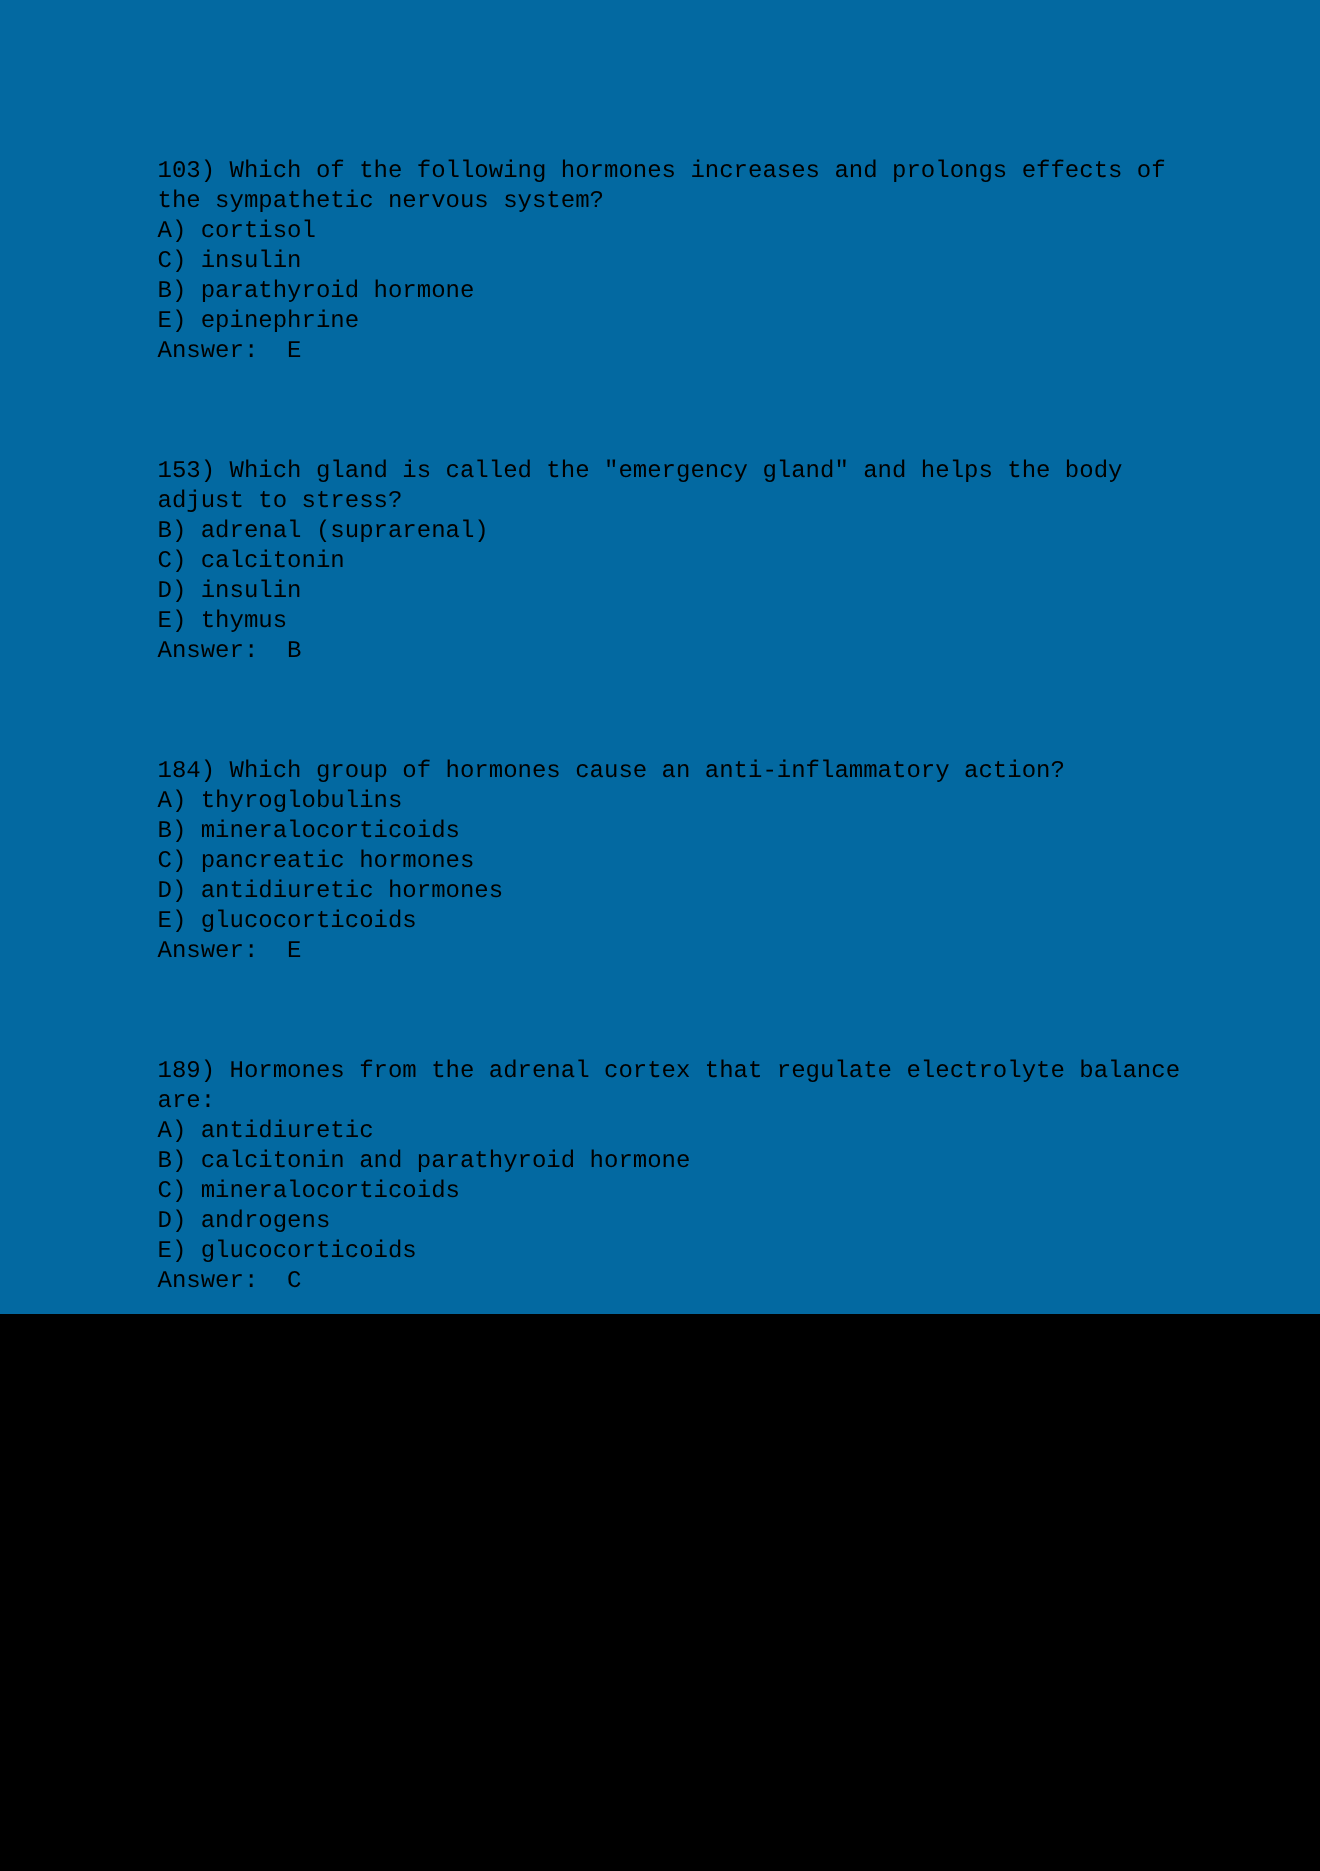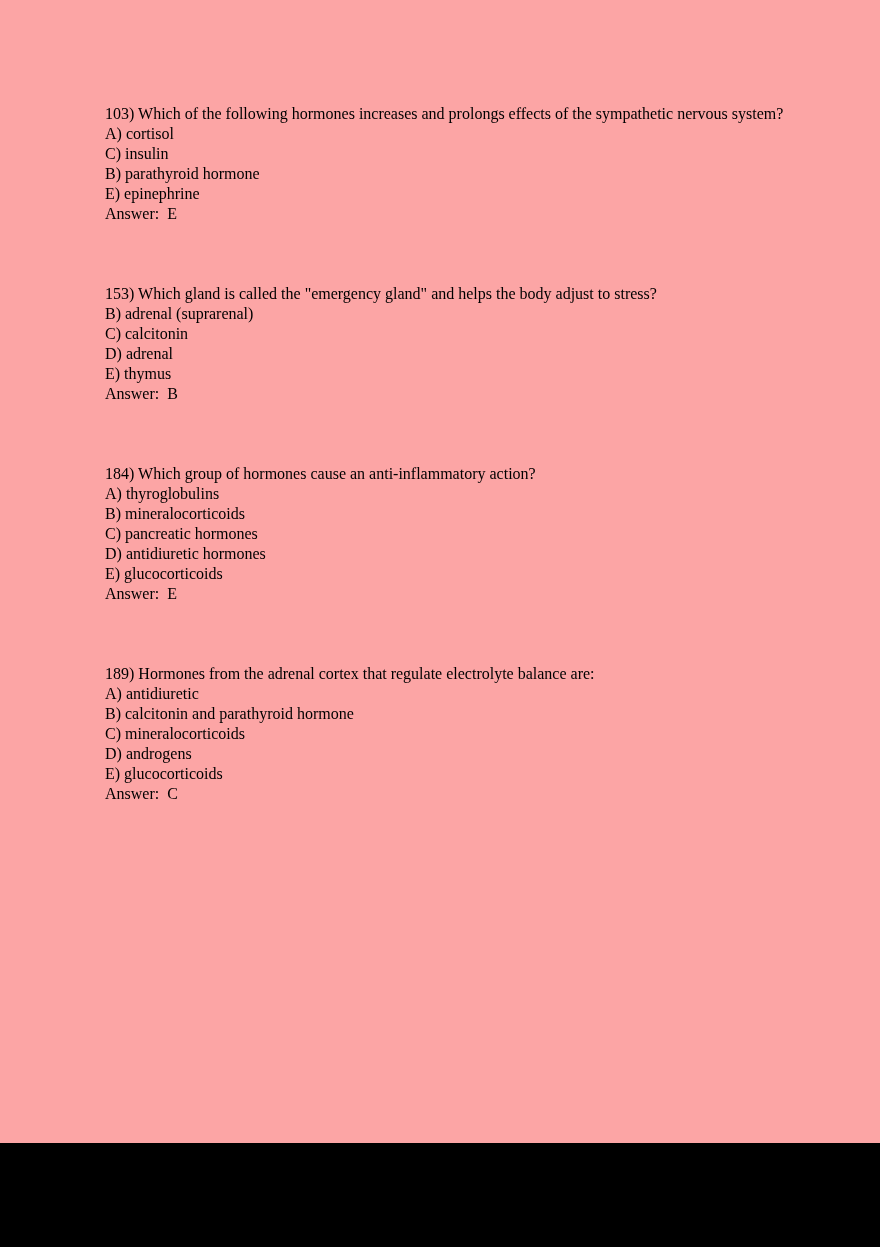--- a/index.html
+++ b/index.html
@@ -3,24 +3,24 @@
 <meta charset="utf-8">
 <style>
   html, body {
     margin: 0;
     padding: 0;
     background: #000000;
   }
   .page {
     position: relative;
     width: 880px;
-    height: 1247px;
-    background: #fca5a5;
+    height: 876px;
+    background: #0369a1;
     overflow: hidden;
-    font-family: Liberation Serif, serif;
+    font-family: Liberation Mono, monospace;
     color: #000000;
   }
   .content {
     position: absolute;
     top: 104px;
     left: 105px;
     width: 690px;
   }
   .question {
     margin: 0 0 60px 0;
@@ -54,21 +54,21 @@
         <div class="qline option">C) insulin</div>
         <div class="qline option">B) parathyroid hormone</div>
         <div class="qline option">E) epinephrine</div>
         <div class="qline answer">Answer:  E</div>
   </div>
 
   <div class="question">
     <div class="qline qtext">153) Which gland is called the "emergency gland" and helps the body adjust to stress?</div>
         <div class="qline option">B) adrenal (suprarenal)</div>
         <div class="qline option">C) calcitonin</div>
-        <div class="qline option">D) adrenal</div>
+        <div class="qline option">D) insulin</div>
         <div class="qline option">E) thymus</div>
         <div class="qline answer">Answer:  B</div>
   </div>
 
   <div class="question">
     <div class="qline qtext">184) Which group of hormones cause an anti-inflammatory action?</div>
     <div class="qline option">A) thyroglobulins</div>
         <div class="qline option">B) mineralocorticoids</div>
         <div class="qline option">C) pancreatic hormones</div>
         <div class="qline option">D) antidiuretic hormones</div>

